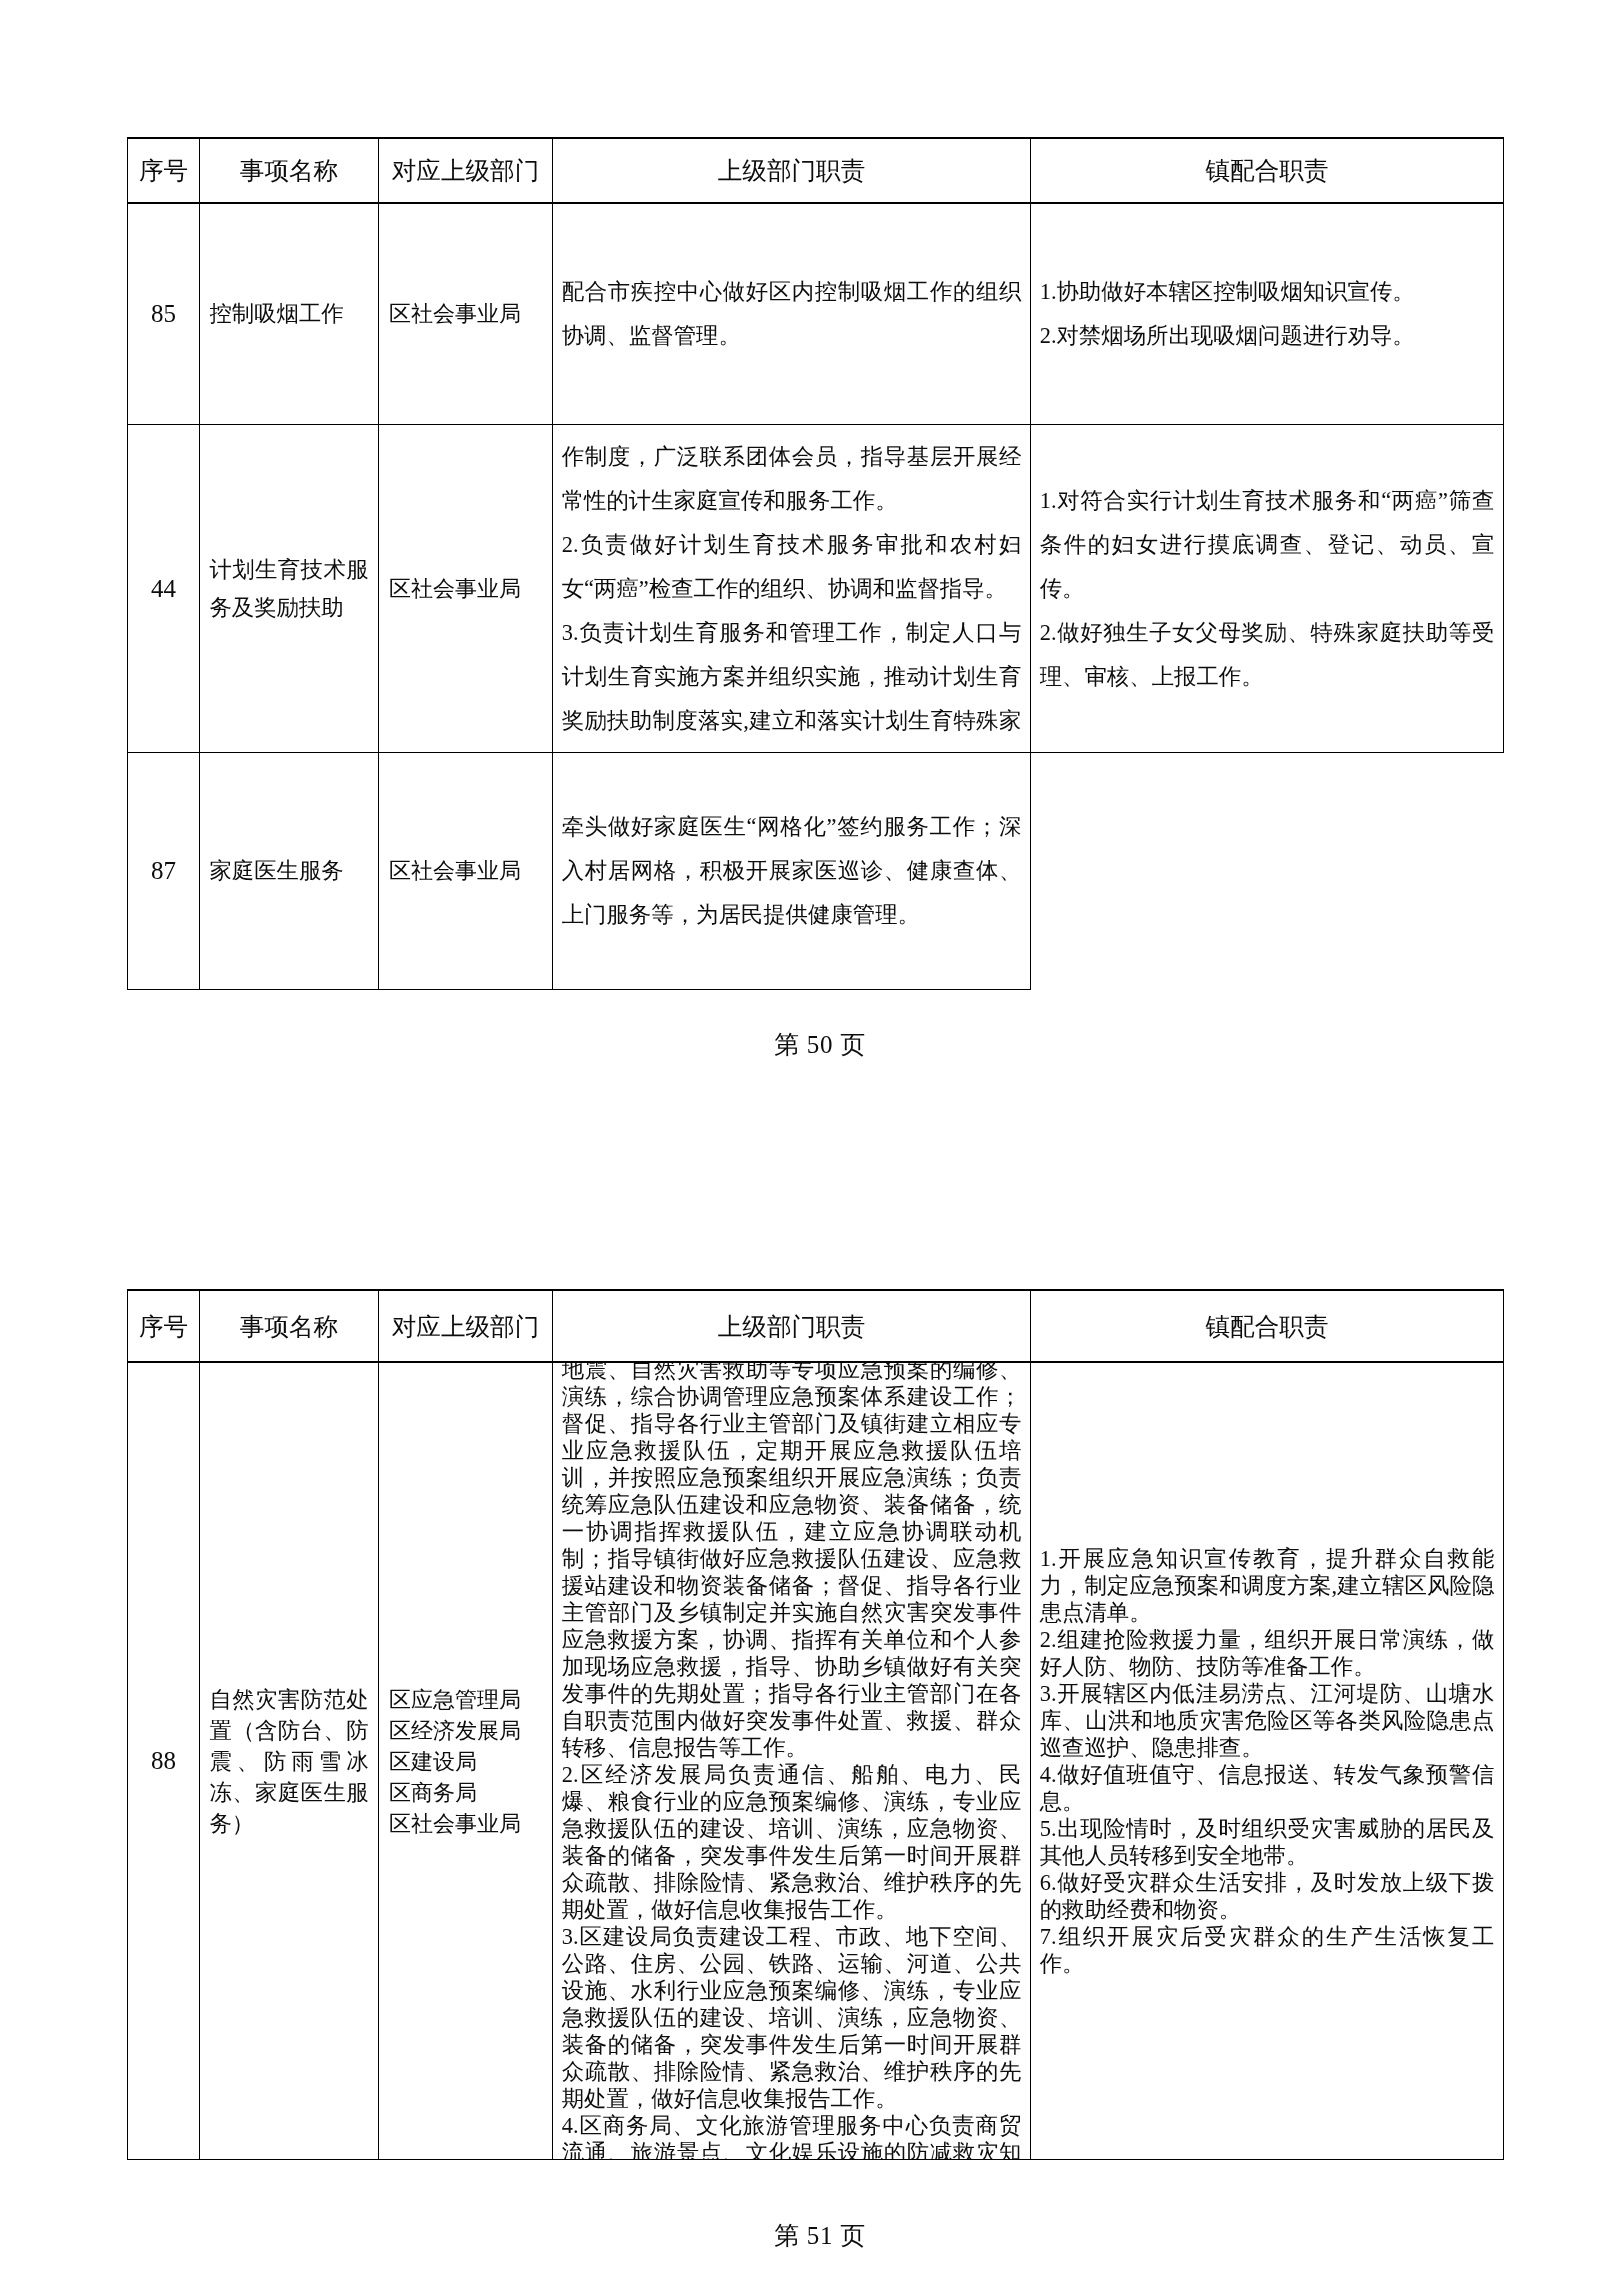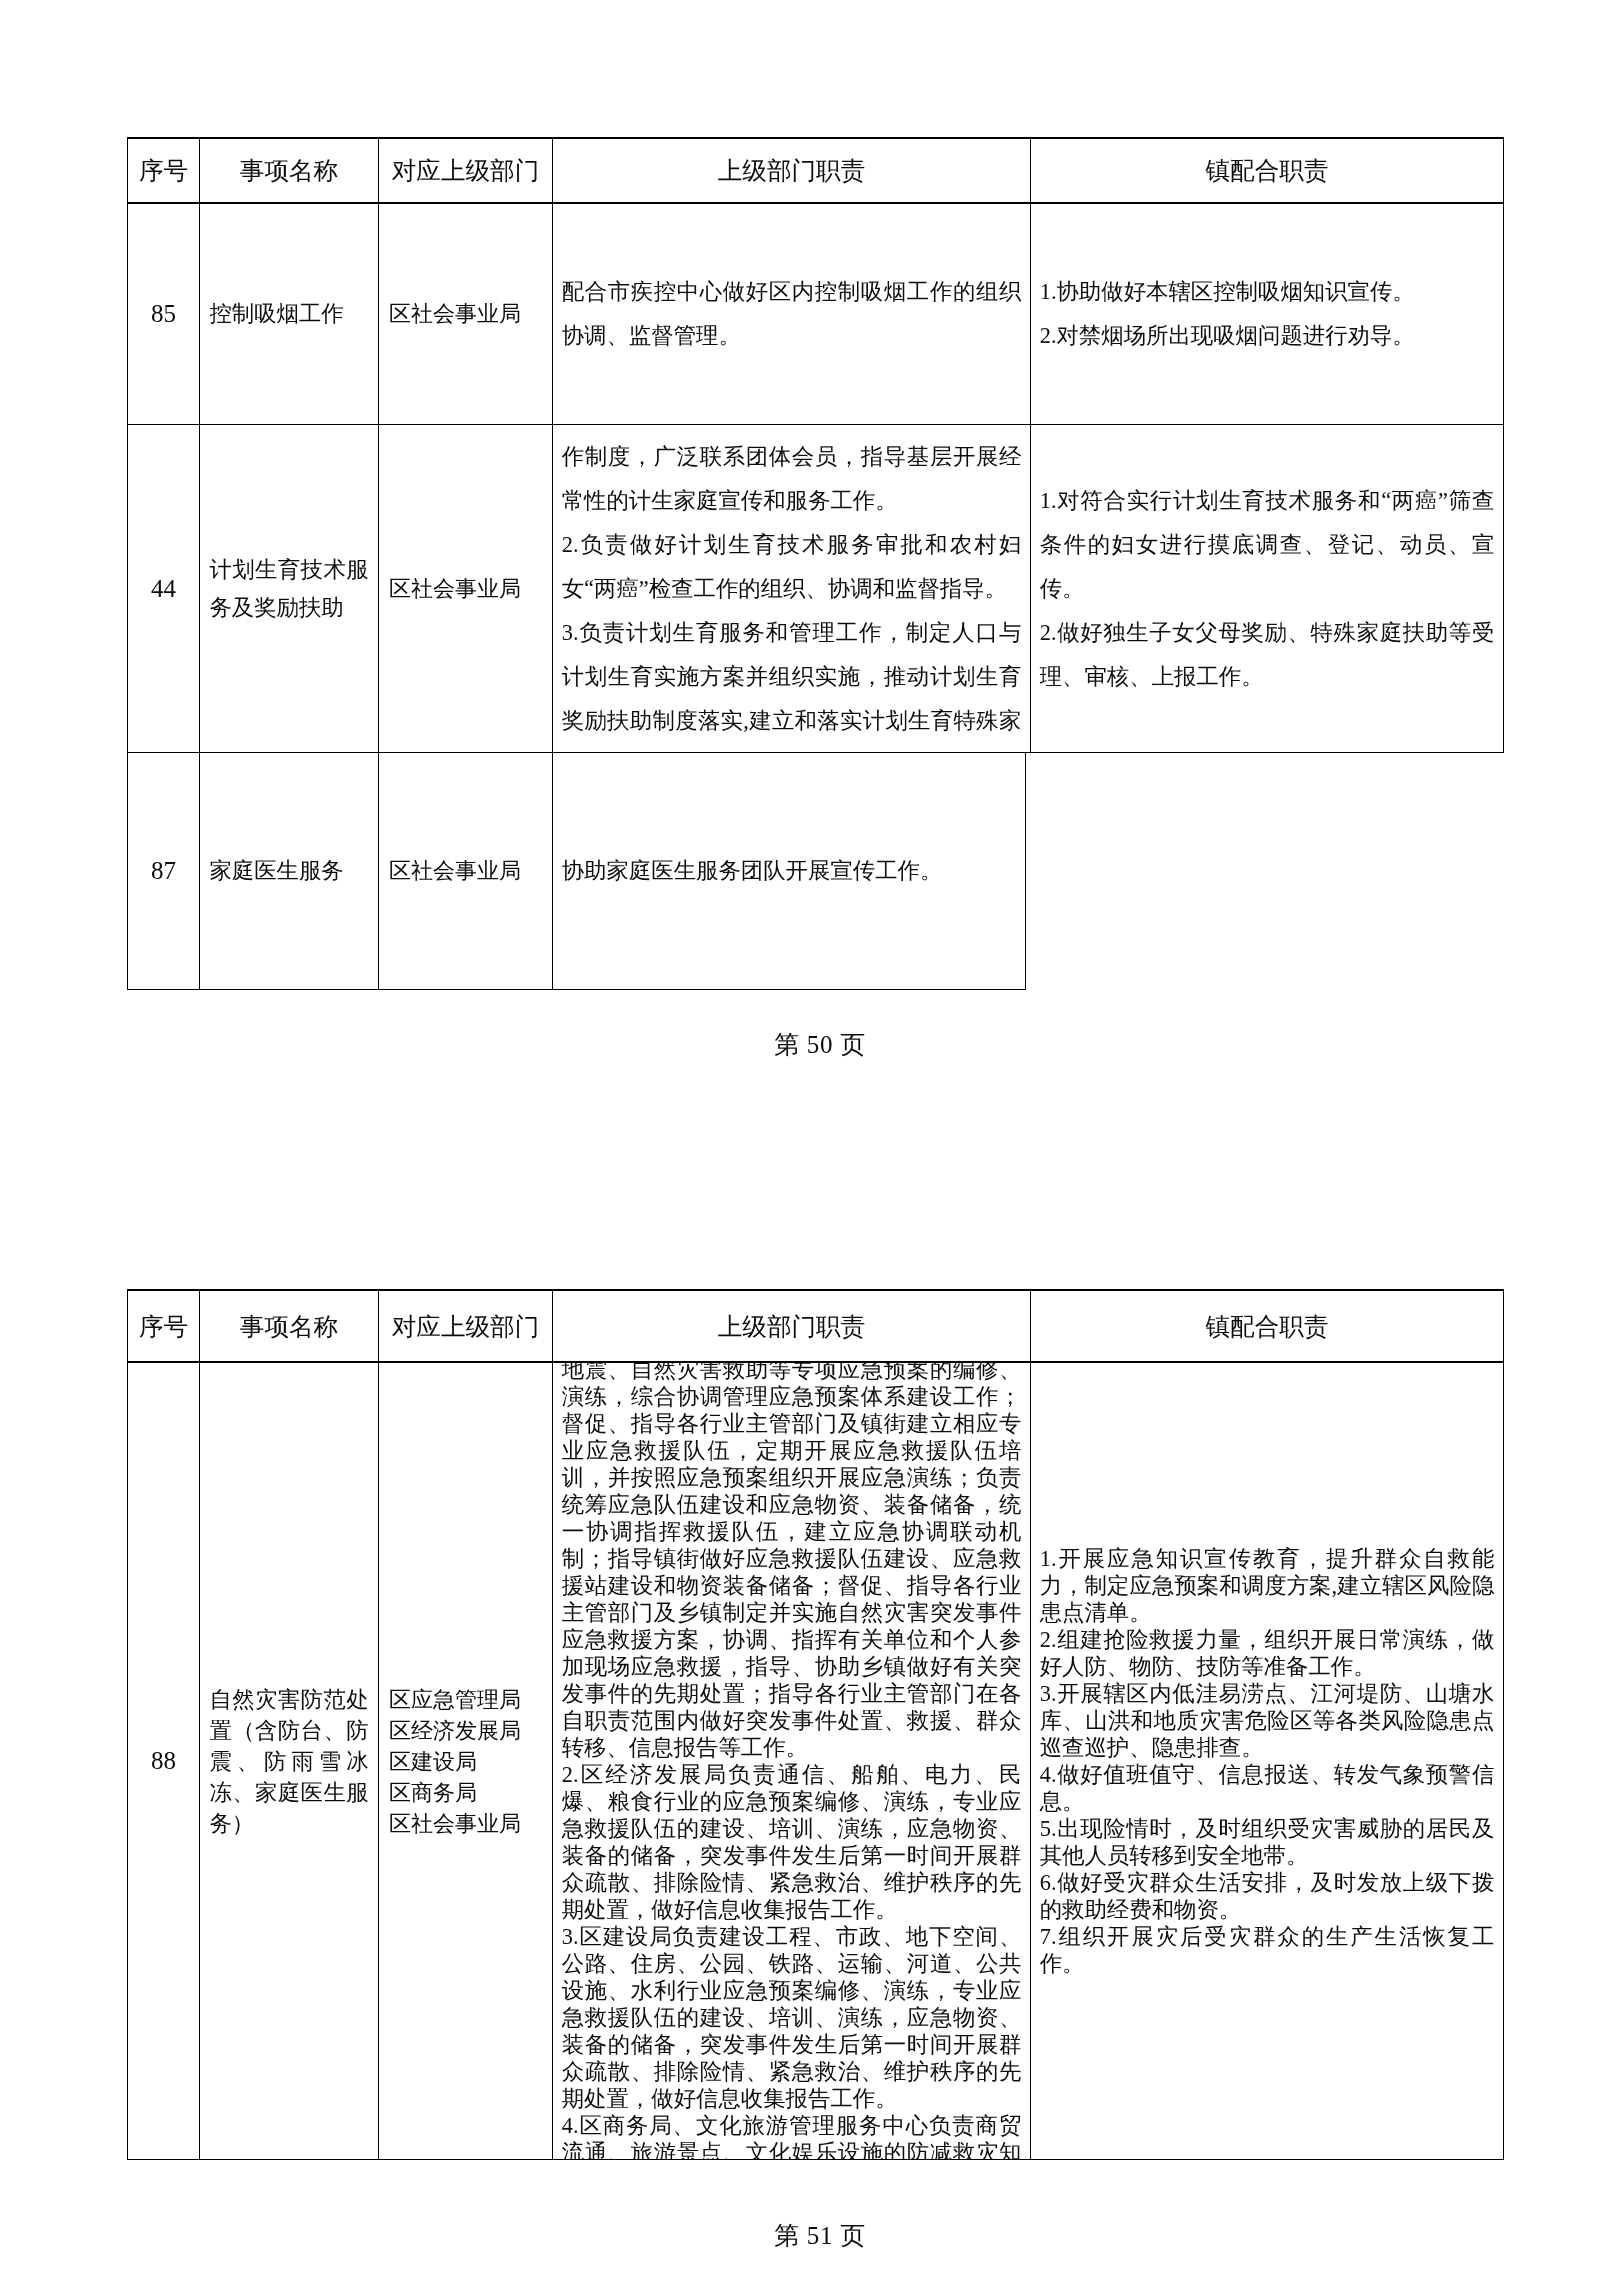--- a/index.html
+++ b/index.html
@@ -125,22 +125,22 @@
   <div class="row r2">
     <div class="cell c1">
         <div class="txt num">87</div>
       </div>
     <div class="cell c2">
         <div class="txt name">家庭医生服务</div>
       </div>
     <div class="cell c3">
         <div class="txt dept">区社会事业局</div>
       </div>
-    <div class="cell c5">
-        <div class="txt duty">协助家庭医生服务团队开展宣传工作。</div>
+    <div class="cell c4">
+        <div class="txt duty">牵头做好家庭医生“网格化”签约服务工作；深入村居网格，积极开展家医巡诊、健康查体、上门服务等，为居民提供健康管理。</div>
       </div>
   </div>
 </div>
 
 <div class="pagefoot" id="f50">第 50 页</div>
 
 <div class="tbl" id="t51">
   <div class="row hdr">
     <div class="cell c1">
         <div class="txt">序号</div>

